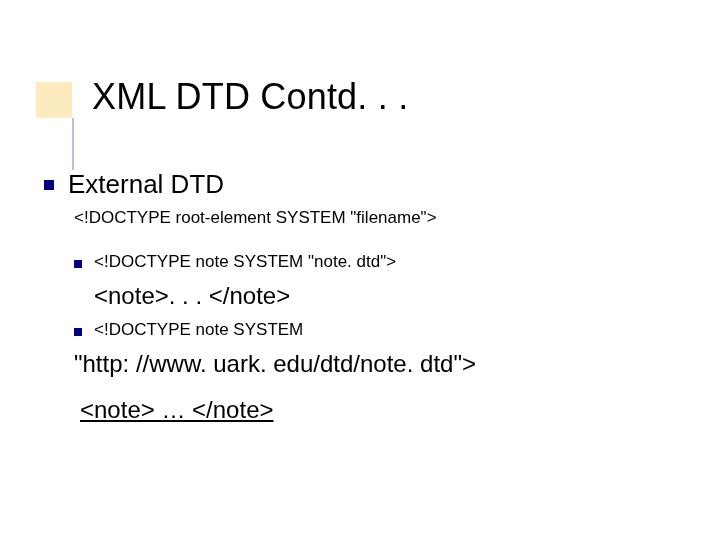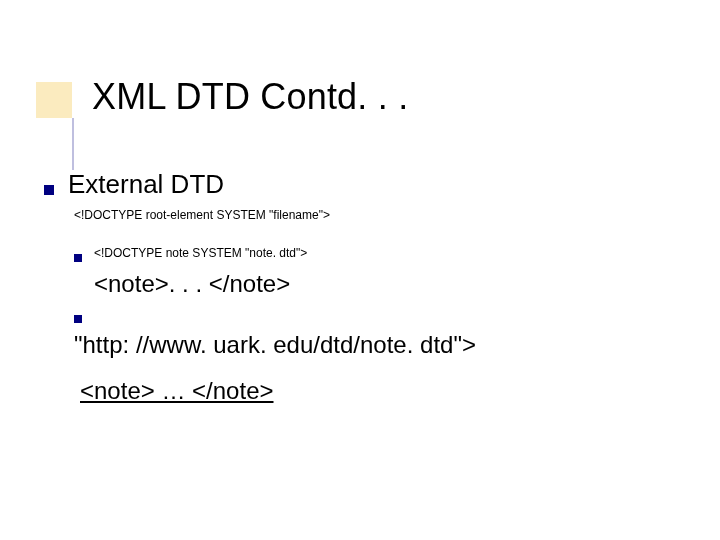--- a/index.html
+++ b/index.html
@@ -45,21 +45,21 @@
     letter-spacing: 0.2px;
   }
   .content {
     position: absolute;
     left: 44px;
     top: 168px;
     right: 40px;
   }
   .bullet-row {
     display: flex;
-    align-items: center;
+    align-items: flex-start;
     margin-bottom: 6px;
   }
   .sq {
     width: 10px;
     height: 10px;
     background: #000080;
     flex: 0 0 10px;
     margin-top: 12px;
     margin-right: 14px;
   }
@@ -69,21 +69,21 @@
     background: #000080;
     flex: 0 0 8px;
     margin-top: 9px;
     margin-right: 12px;
   }
   .lvl1-text {
     font-size: 26px;
     line-height: 1.25;
   }
   .lvl2-text {
-    font-size: 12px;
+    font-size: 17px;
     line-height: 1.35;
   }
   .indent1 {
     margin-left: 30px;
     margin-top: 6px;
   }
   .indent2 {
     margin-left: 30px;
   }
   .sub-plain {
@@ -126,20 +126,21 @@
       <div class="sq-sm"></div>
       <div class="lvl2-text">&lt;!DOCTYPE note SYSTEM "note. dtd"&gt;</div>
     </div>
 
     <div class="sub-plain">&lt;note&gt;. . . &lt;/note&gt;</div>
 
     <div class="spacer-xs"></div>
 
     <div class="bullet-row indent2">
       <div class="sq-sm"></div>
+      <div class="lvl2-text">&lt;!DOCTYPE note SYSTEM</div>
     </div>
 
     <div class="sub-plain" style="margin-left:30px;">"http: //www. uark. edu/dtd/note. dtd"&gt;</div>
 
     <div class="spacer-sm"></div>
 
     <div class="sub-plain" style="margin-left:36px;text-decoration:underline;">&lt;note&gt; … &lt;/note&gt;</div>
 
   </div>
 </div>

